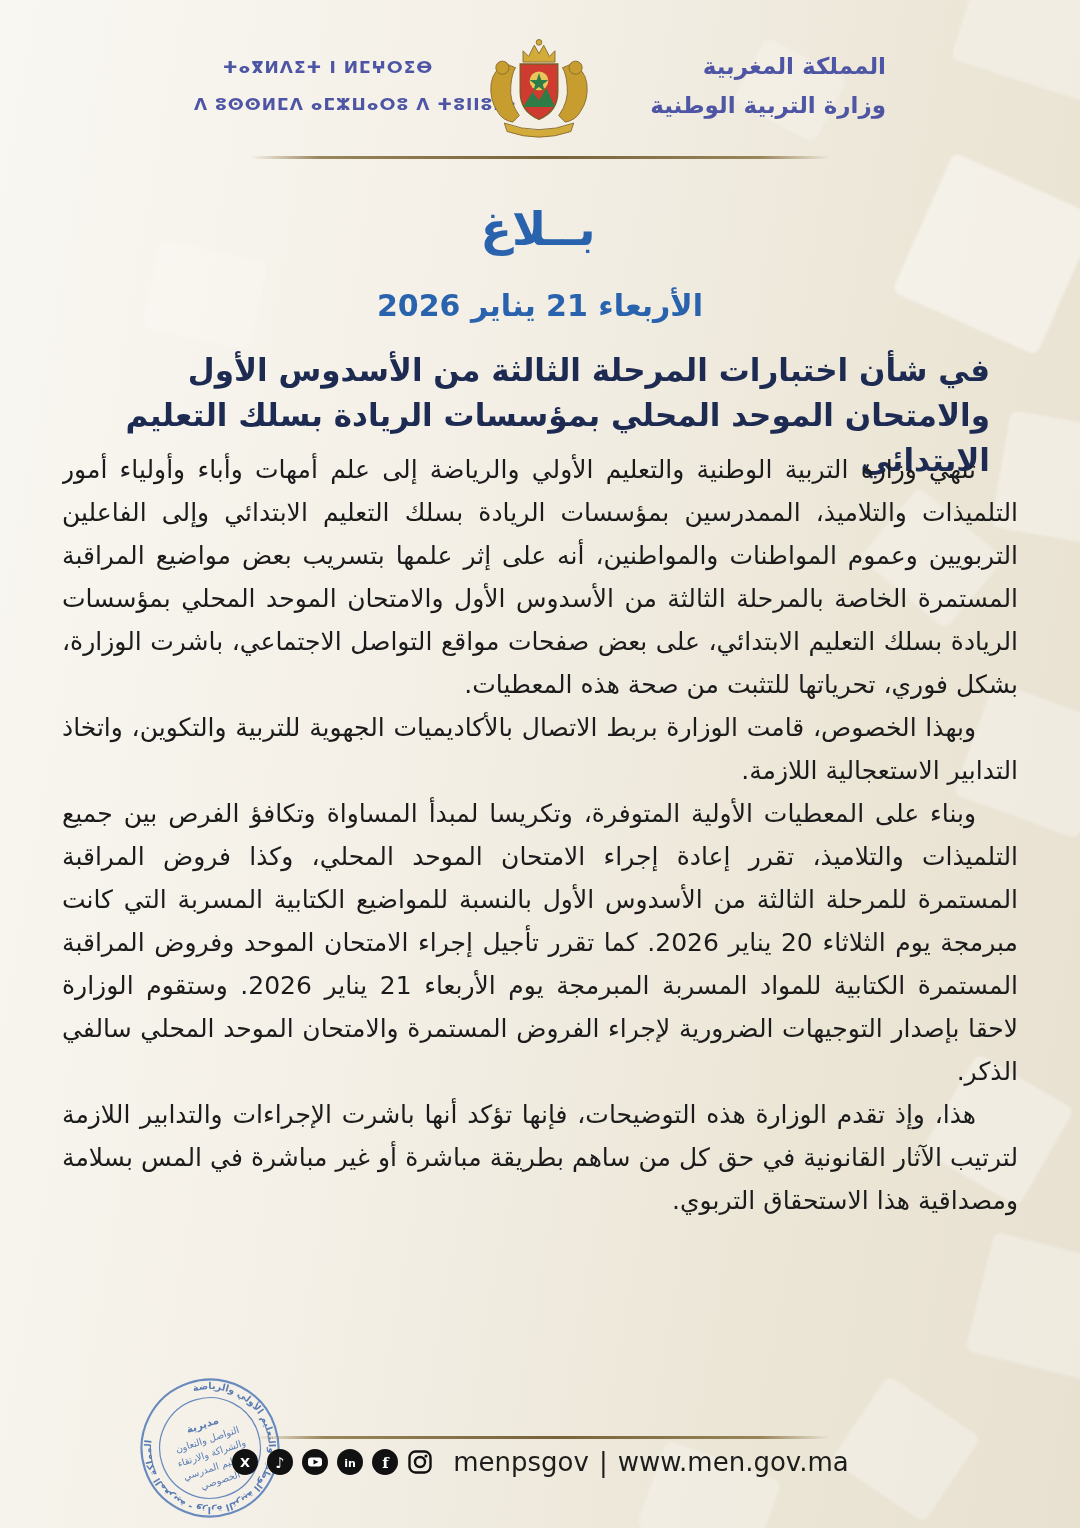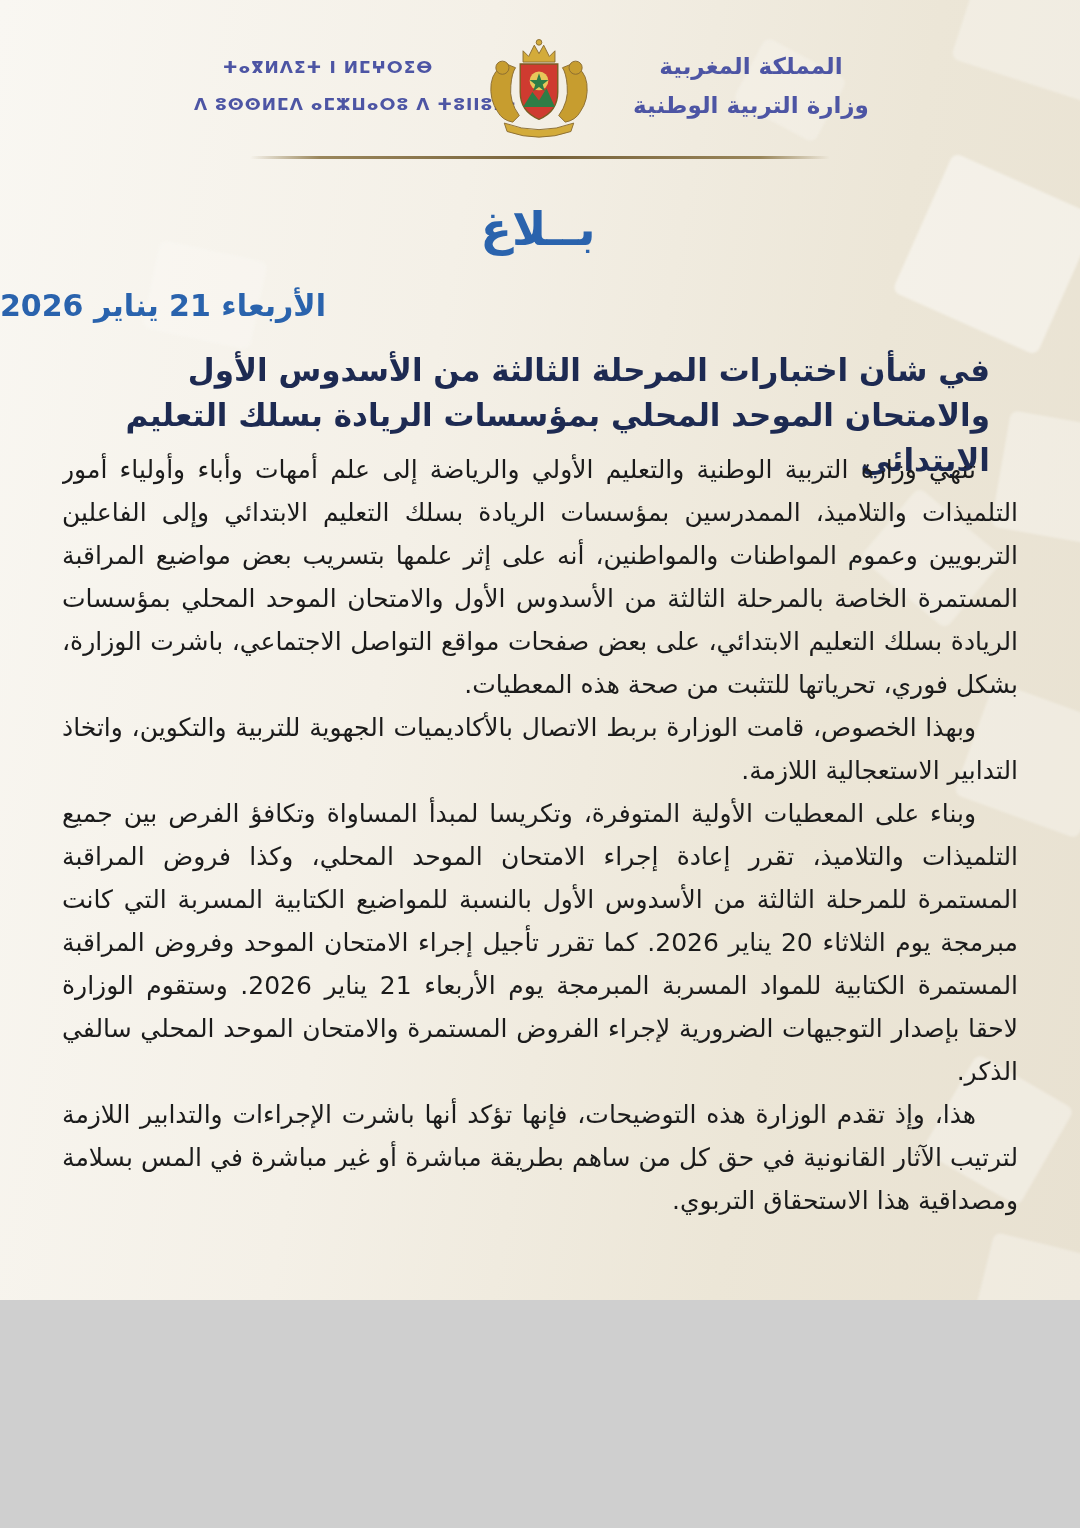--- a/index.html
+++ b/index.html
@@ -1,18 +1,18 @@
 <!DOCTYPE html>
 <html lang="ar"><head>
 <meta charset="utf-8">
 <style>
   html,body{margin:0;padding:0;background:#cfcfcf;}
   .page{
     position:relative;
-    width:1080px;height:1300px;
+    width:1080px;height:1528px;
     margin:0 auto;
     overflow:hidden;
     background:linear-gradient(100deg,#f9f7f2 0%,#f4f0e7 38%,#ece6d7 72%,#e8e1d1 100%);
     font-family:"DejaVu Sans",sans-serif;
   }
   
   .bgshape{position:absolute;background:rgba(255,255,255,.55);border-radius:8px;filter:blur(1px);}
   .s1{right:-34px;top:-26px;width:150px;height:110px;transform:rotate(18deg);opacity:.55}
   .s2{right:6px;top:178px;width:158px;height:152px;transform:rotate(24deg);opacity:.8}
   .s3{right:-44px;top:420px;width:124px;height:118px;transform:rotate(10deg);opacity:.6}
@@ -29,38 +29,38 @@
     position:absolute;top:32px;left:0;right:0;
     display:flex;justify-content:center;align-items:center;gap:16px;
   }
   .tifinagh{
     width:268px;text-align:center;
     color:#4d55a4;font-size:17px;font-weight:bold;line-height:37px;
     letter-spacing:1px;white-space:nowrap;
   }
   .emblem{width:122px;height:108px;flex:0 0 auto;}
   .ministry{
-    width:270px;text-align:center;direction:rtl;
+    width:270px;text-align:right;direction:rtl;
     color:#4d55a4;font-size:23px;font-weight:bold;line-height:39px;white-space:nowrap;
   }
   .gold-line{
     position:absolute;height:3px;border-radius:2px;
     background:linear-gradient(90deg,rgba(138,116,67,0) 0%,rgba(138,116,67,.85) 12%,#77623a 52%,rgba(138,116,67,.85) 88%,rgba(138,116,67,0) 100%);
   }
   .hdr-line{top:156px;left:250px;width:580px;}
   .ftr-line{top:1436px;left:255px;width:575px;}
 
   .doc-title{
     position:absolute;top:202px;left:0;right:4px;
     text-align:center;direction:rtl;
     color:#2a63ad;font-size:46px;font-weight:bold;
   }
   .doc-date{
     position:absolute;top:288px;left:0;right:0;
-    text-align:left;direction:rtl;
+    text-align:center;direction:rtl;
     color:#2a63ad;font-size:30px;font-weight:bold;
   }
   .doc-subject{
     position:absolute;top:348px;left:90px;right:90px;
     text-align:right;direction:rtl;
     color:#1d2a52;font-size:31px;font-weight:bold;line-height:45px;
   }
   .doc-body{
     position:absolute;top:448px;left:62px;right:62px;
     direction:rtl;text-align:justify;

